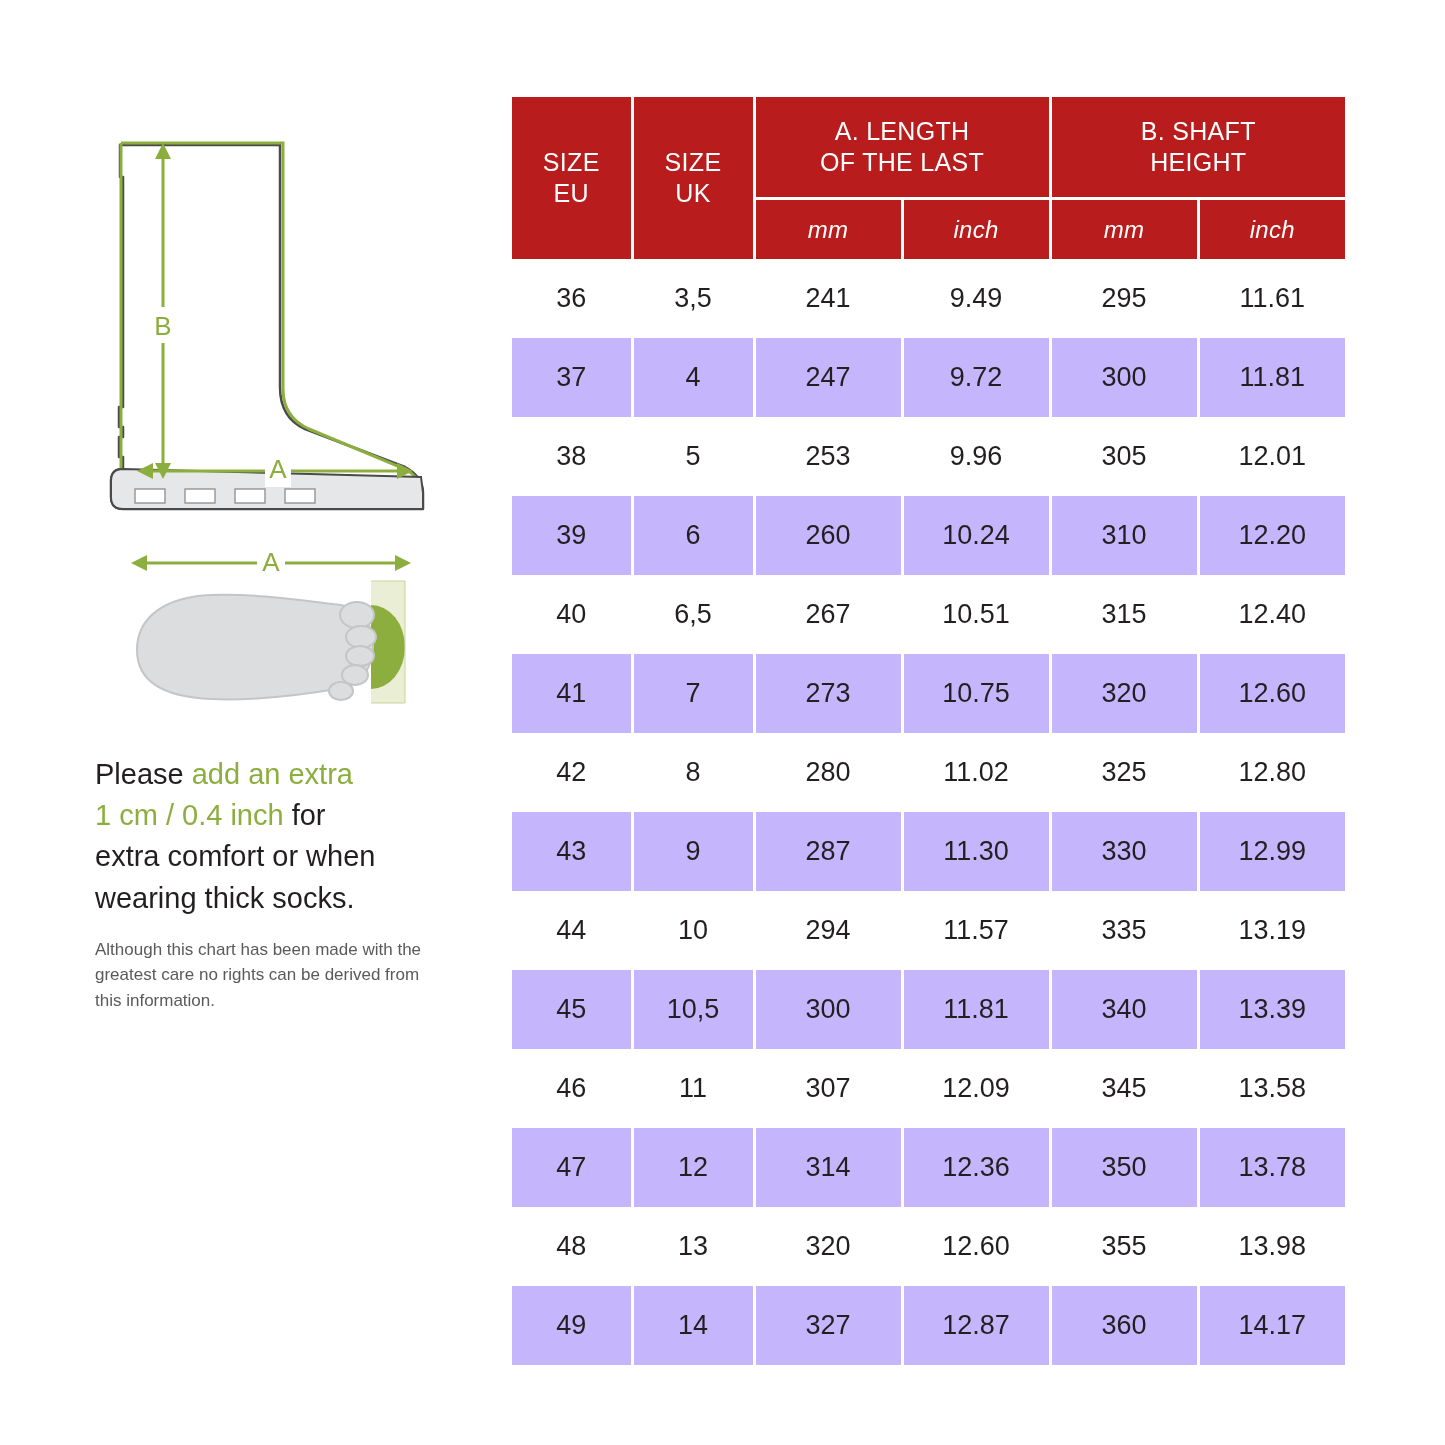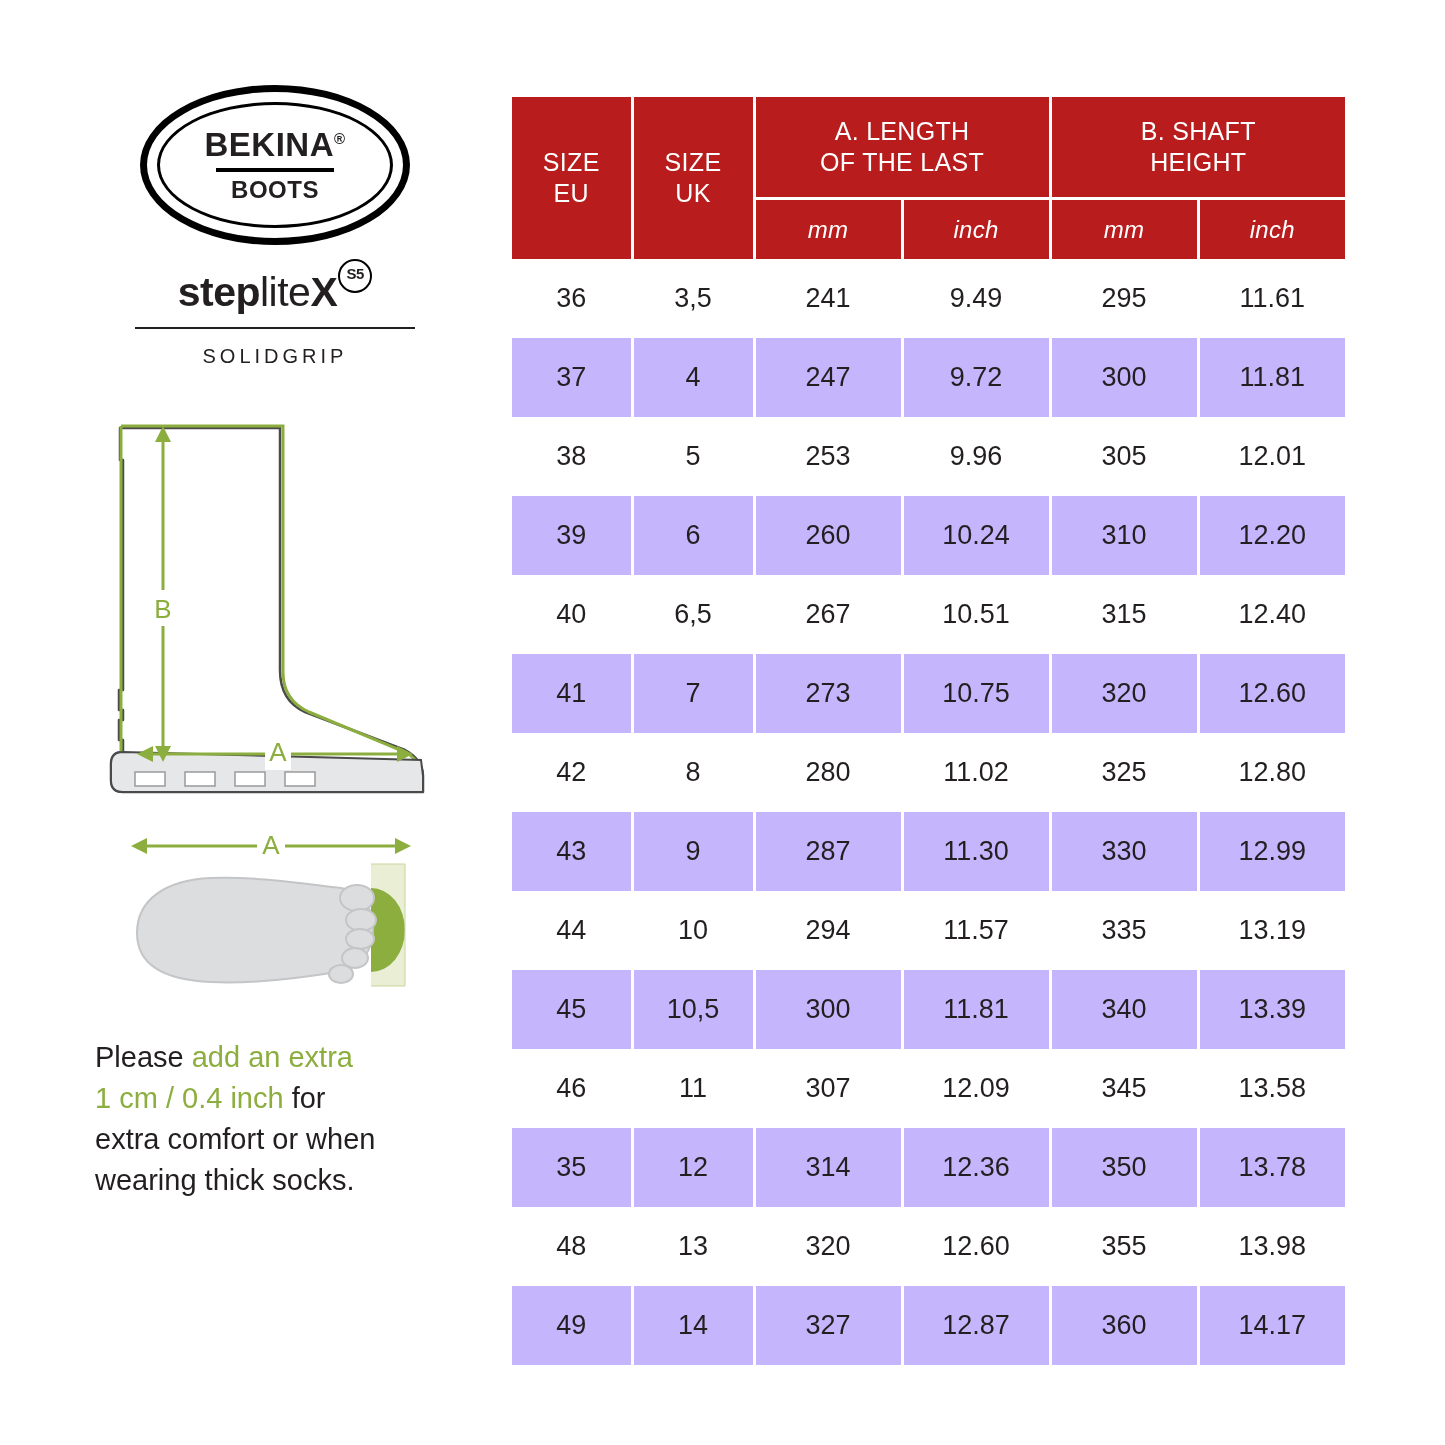--- a/index.html
+++ b/index.html
@@ -204,35 +204,20 @@
   col.c-mm2  { width: 148px; }
   col.c-in2  { width: 147px; }
 </style>
 </head>
 <body>
 
 <div class="page">
 
   <div class="left-col">
 
-    <div class="logo-block">
-      <div class="oval">
-        <div class="oval-inner">
-          <div class="brand-top"><span>BEKINA</span><span class="brand-reg">®</span></div>
-          <div class="brand-rule"></div>
-          <div class="brand-bottom">BOOTS</div>
-        </div>
-      </div>
-
-      <div class="product-name">
-        <span class="pn-step">step</span><span class="pn-lite">lite</span><span class="pn-x">X</span><span class="s5-badge">S5</span>
-      </div>
-      <div class="pn-rule"></div>
-      <div class="solidgrip">SOLIDGRIP</div>
-    </div>
 
     <div class="boot-wrap">
       <svg width="340" height="390" viewBox="0 0 340 390">
 
         <path d="M15 8 L175 8 L175 250 C175 268 182 284 200 292 L300 330 C312 336 318 346 318 356 L318 372 L18 372 C10 372 6 368 6 360 L6 344 C6 336 10 332 18 332 L18 320 L14 320 L14 300 L18 300 L18 290 L14 290 L14 270 L18 270 L18 40 L15 40 Z" fill="#ffffff" stroke="#4a4a4a" stroke-width="2.5" stroke-linejoin="round"></path>
 
         <path d="M16 6 L178 6 L178 252 C178 270 186 284 204 292 L300 332 C311 338 316 346 316 356" fill="none" stroke="#8cae3e" stroke-width="3"></path>
         <path d="M16 6 L16 334" fill="none" stroke="#8cae3e" stroke-width="3"></path>
 
         <path d="M18 332 L316 340 L318 356 L318 372 L18 372 C10 372 6 368 6 360 L6 344 C6 336 10 332 18 332 Z" fill="#e6e7e8" stroke="#4a4a4a" stroke-width="2"></path>
@@ -275,20 +260,21 @@
       </svg>
     </div>
 
     <div class="note">
       <span>Please </span><span class="hl">add an extra</span><br>
       <span class="hl">1 cm / 0.4 inch</span><span> for</span><br>
       <span>extra comfort or when</span><br>
       <span>wearing thick socks.</span>
     </div>
 
+    <div class="disclaimer">Although this chart has been made with the greatest care no rights can be derived from this information.</div>
   </div>
 
   <div class="table-wrap">
     <table class="size-table">
       <colgroup>
         <col class="c-eu">
           <col class="c-uk">
           <col class="c-mm1">
           <col class="c-in1">
           <col class="c-mm2">
@@ -403,21 +389,21 @@
           </tr>
           <tr>
             <td>46</td>
             <td>11</td>
             <td>307</td>
             <td>12.09</td>
             <td>345</td>
             <td>13.58</td>
           </tr>
           <tr class="alt">
-            <td>35</td>
+            <td>47</td>
             <td>12</td>
             <td>314</td>
             <td>12.36</td>
             <td>350</td>
             <td>13.78</td>
           </tr>
           <tr>
             <td>48</td>
             <td>13</td>
             <td>320</td>

